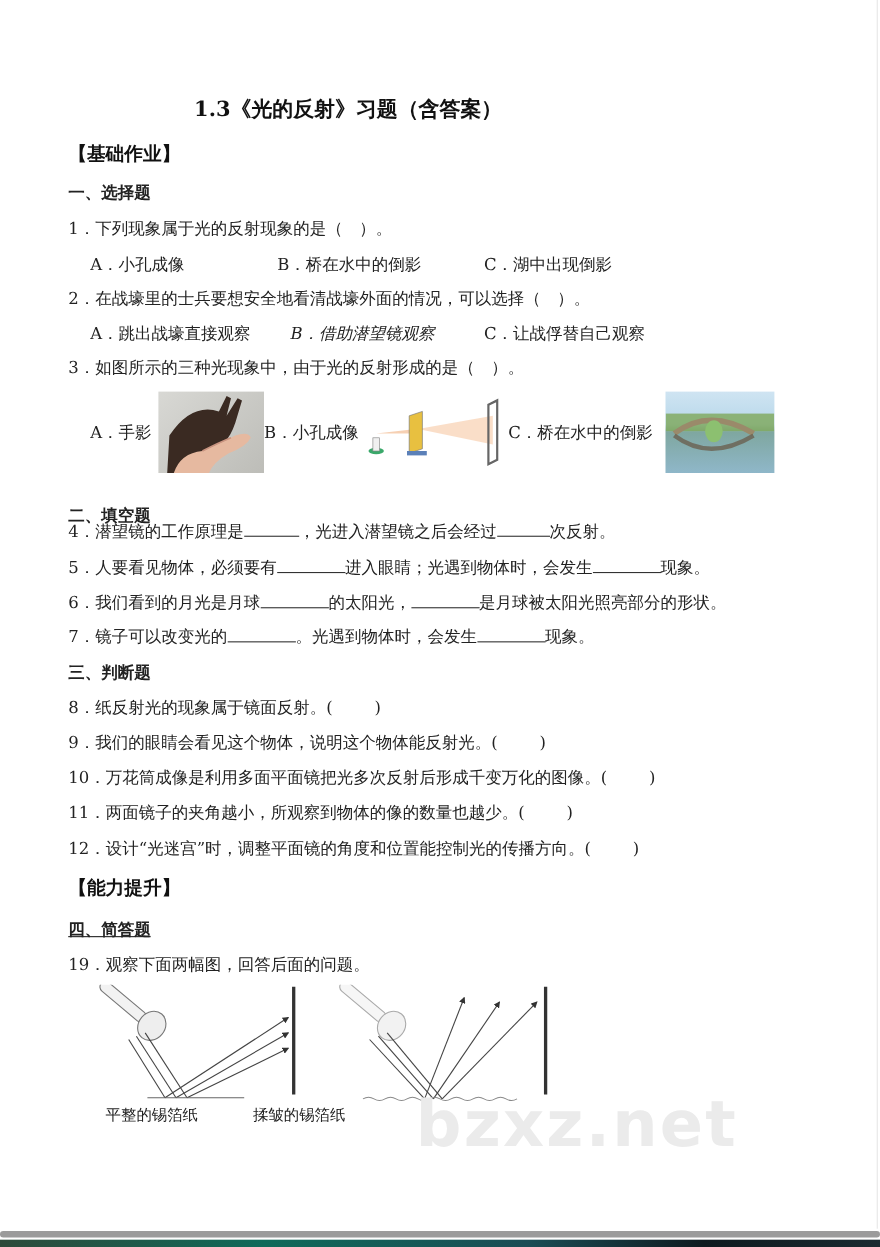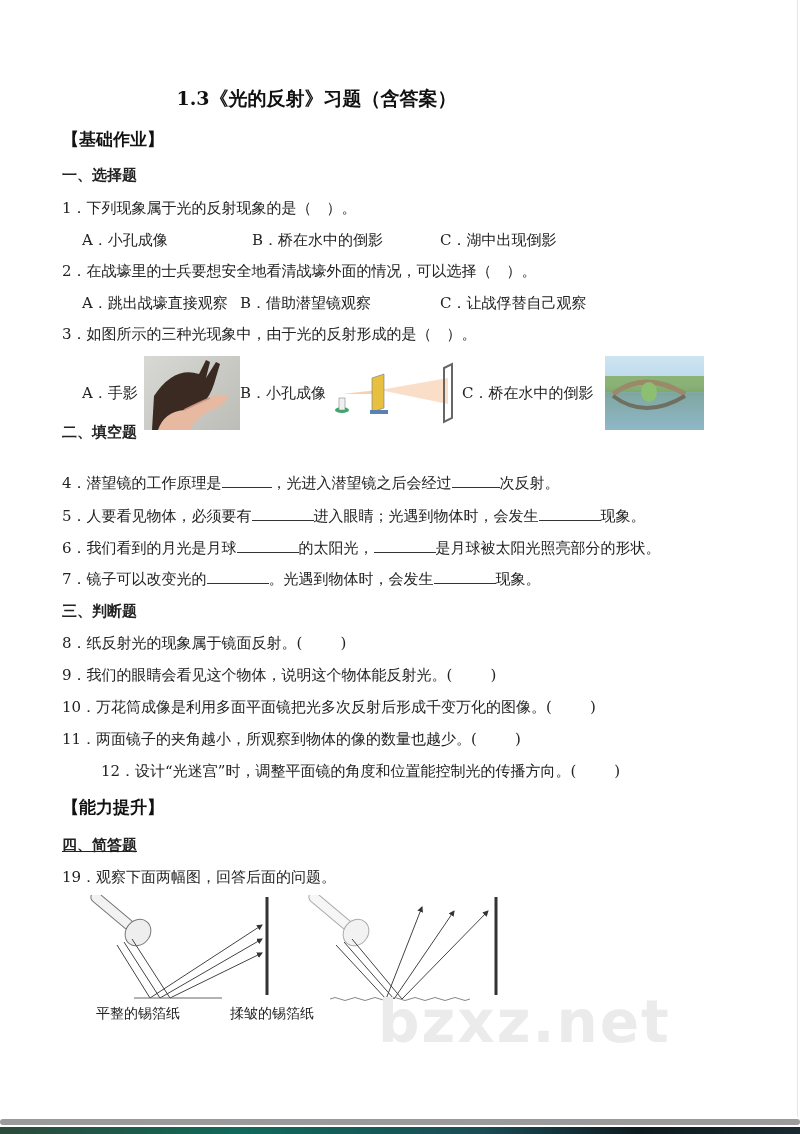--- a/index.html
+++ b/index.html
@@ -32,21 +32,21 @@
 
   <div class="sub" style="top:166px;">一、选择题</div>
 
   <div class="q" style="top:199px;">1．下列现象属于光的反射现象的是（　）。</div>
   <div class="opt" style="left:82px; top:231px;">A．小孔成像</div>
   <div class="opt" style="left:252px; top:231px;">B．桥在水中的倒影</div>
   <div class="opt" style="left:440px; top:231px;">C．湖中出现倒影</div>
 
   <div class="q" style="top:262px;">2．在战壕里的士兵要想安全地看清战壕外面的情况，可以选择（　）。</div>
   <div class="opt" style="left:82px; top:294px;">A．跳出战壕直接观察</div>
-  <div class="opt" style="left:240px; top:294px;">B．借助潜望镜观察</div>
+  <div class="opt" style="left:264px; top:294px;font-style:italic;">B．借助潜望镜观察</div>
   <div class="opt" style="left:440px; top:294px;">C．让战俘替自己观察</div>
 
   <div class="q" style="top:325px;">3．如图所示的三种光现象中，由于光的反射形成的是（　）。</div>
   <div class="opt" style="left:82px; top:384px;">A．手影</div>
 
   <div class="img" style="left:144px; top:356px; width:96px; height:74px; background:linear-gradient(135deg,#d8d8d4 0%,#bdbdb8 100%);">
     <svg width="96" height="74" viewBox="0 0 96 74">
       <path d="M8 74 L10 40 Q30 10 55 18 L62 4 L66 6 L62 22 L72 6 L76 8 L70 28 Q66 40 60 46 L40 74 Z" fill="#3a2a22"></path>
       <path d="M14 74 Q20 56 40 54 L70 40 Q82 36 84 42 Q80 50 64 56 Q50 64 46 74 Z" fill="#e6b9a0"></path>
       <path d="M40 54 Q56 46 66 42" stroke="#c99480" stroke-width="1.5" fill="none"></path>
@@ -71,21 +71,21 @@
 
   <div class="img" style="left:605px; top:356px; width:99px; height:74px; background:linear-gradient(180deg,#cfe4f2 0%,#b8d8ea 40%,#7fa7a0 50%,#8fb7c9 100%);">
     <svg width="99" height="74" viewBox="0 0 99 74">
       <rect x="0" y="20" width="99" height="16" fill="#7ea85a" opacity="0.8"></rect>
       <path d="M8 38 Q40 14 80 38" fill="none" stroke="#9a8a6a" stroke-width="5"></path>
       <ellipse cx="44" cy="36" rx="8" ry="10" fill="#8cc070"></ellipse>
       <path d="M8 40 Q40 64 80 40" fill="none" stroke="#6a6050" stroke-width="4" opacity="0.8"></path>
     </svg>
   </div>
 
-  <div class="sub" style="top:423px;">二、填空题</div>
+  <div class="sub" style="top:460px;">二、填空题</div>
 
   <div class="q" style="top:473px;">
     <span>4．潜望镜的工作原理是</span><span class="blank" style="width:50px;"></span><span>，光进入潜望镜之后会经过</span><span class="blank" style="width:48px;"></span><span>次反射。</span>
   </div>
 
   <div class="q" style="top:506px;">
     <span>5．人要看见物体，必须要有</span><span class="blank" style="width:62px;"></span><span>进入眼睛；光遇到物体时，会发生</span><span class="blank" style="width:62px;"></span><span>现象。</span>
   </div>
 
   <div class="q" style="top:538px;">
@@ -103,21 +103,21 @@
   </div>
   <div class="q" style="top:666px;">
     <span>9．我们的眼睛会看见这个物体，说明这个物体能反射光。(</span><span class="paren" style="width:38px;"></span><span>)</span>
   </div>
   <div class="q" style="top:698px;">
     <span>10．万花筒成像是利用多面平面镜把光多次反射后形成千变万化的图像。(</span><span class="paren" style="width:38px;"></span><span>)</span>
   </div>
   <div class="q" style="top:730px;">
     <span>11．两面镜子的夹角越小，所观察到物体的像的数量也越少。(</span><span class="paren" style="width:38px;"></span><span>)</span>
   </div>
-  <div class="q" style="top:762px;margin-left:39px;">
+  <div class="q" style="top:762px;">
     <span>12．设计“光迷宫”时，调整平面镜的角度和位置能控制光的传播方向。(</span><span class="paren" style="width:38px;"></span><span>)</span>
   </div>
 
   <div class="sec" style="top:796px;">【能力提升】</div>
 
   <div class="sub" style="top:836px;text-decoration:underline;">四、简答题</div>
 
   <div class="q" style="top:868px;">19．观察下面两幅图，回答后面的问题。</div>
 
   <div class="img" style="left:62px; top:895px; width:220px; height:110px;">

